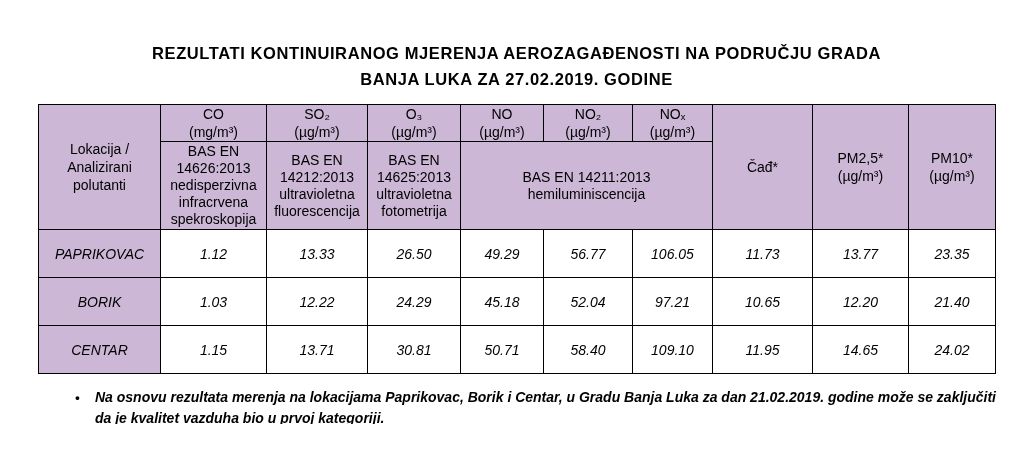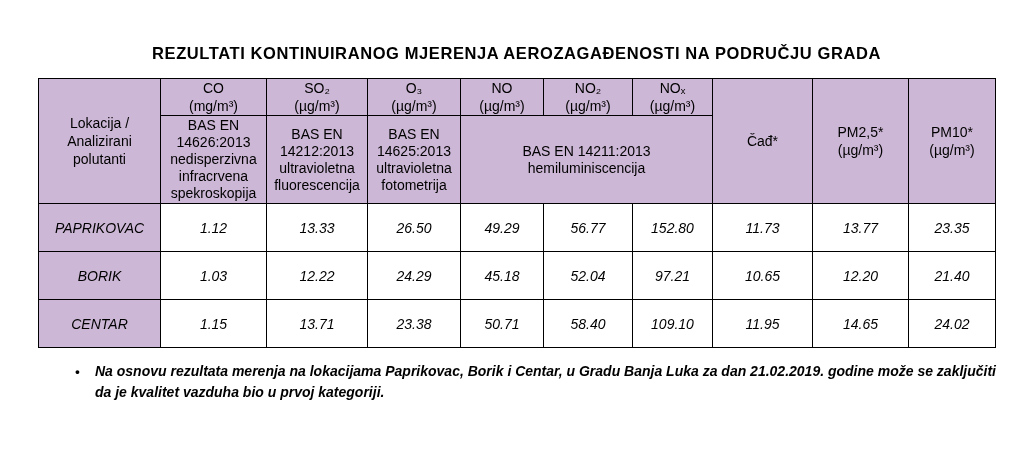--- a/index.html
+++ b/index.html
@@ -84,20 +84,21 @@
     max-width: 905px;
   }
 </style>
 </head>
 <body>
 
 <div class="page">
 
   <h1 class="title">
     <span>REZULTATI KONTINUIRANOG MJERENJA AEROZAGAĐENOSTI NA PODRUČJU GRADA</span><br>
+    <span>BANJA LUKA ZA 27.02.2019. GODINE</span>
   </h1>
 
   <table class="results">
     <colgroup>
       <col style="width:122px">
       <col style="width:106px">
       <col style="width:101px">
       <col style="width:93px">
       <col style="width:83px">
       <col style="width:89px">
@@ -151,42 +152,42 @@
         <th class="hdr-cell method-cell">BAS EN 14625:2013 ultravioletna fotometrija</th>
         <th class="hdr-cell method-cell" colspan="3">BAS EN 14211:2013 hemiluminiscencija</th>
       </tr>
       <tr class="data-row">
         <th class="loc-cell">PAPRIKOVAC</th>
         <td class="value-cell">1.12</td>
         <td class="value-cell">13.33</td>
         <td class="value-cell">26.50</td>
         <td class="value-cell">49.29</td>
         <td class="value-cell">56.77</td>
-        <td class="value-cell">152.80</td>
+        <td class="value-cell">106.05</td>
         <td class="value-cell">11.73</td>
         <td class="value-cell">13.77</td>
         <td class="value-cell">23.35</td>
       </tr>
       <tr class="data-row">
         <th class="loc-cell">BORIK</th>
         <td class="value-cell">1.03</td>
         <td class="value-cell">12.22</td>
         <td class="value-cell">24.29</td>
         <td class="value-cell">45.18</td>
         <td class="value-cell">52.04</td>
         <td class="value-cell">97.21</td>
         <td class="value-cell">10.65</td>
         <td class="value-cell">12.20</td>
         <td class="value-cell">21.40</td>
       </tr>
       <tr class="data-row">
         <th class="loc-cell">CENTAR</th>
         <td class="value-cell">1.15</td>
         <td class="value-cell">13.71</td>
-        <td class="value-cell">23.38</td>
+        <td class="value-cell">30.81</td>
         <td class="value-cell">50.71</td>
         <td class="value-cell">58.40</td>
         <td class="value-cell">109.10</td>
         <td class="value-cell">11.95</td>
         <td class="value-cell">14.65</td>
         <td class="value-cell">24.02</td>
       </tr>
     </tbody>
   </table>
 

